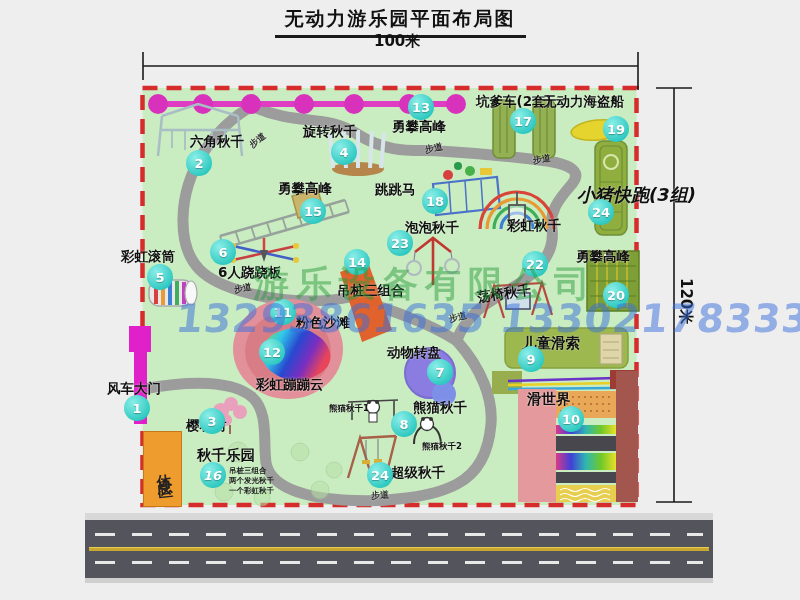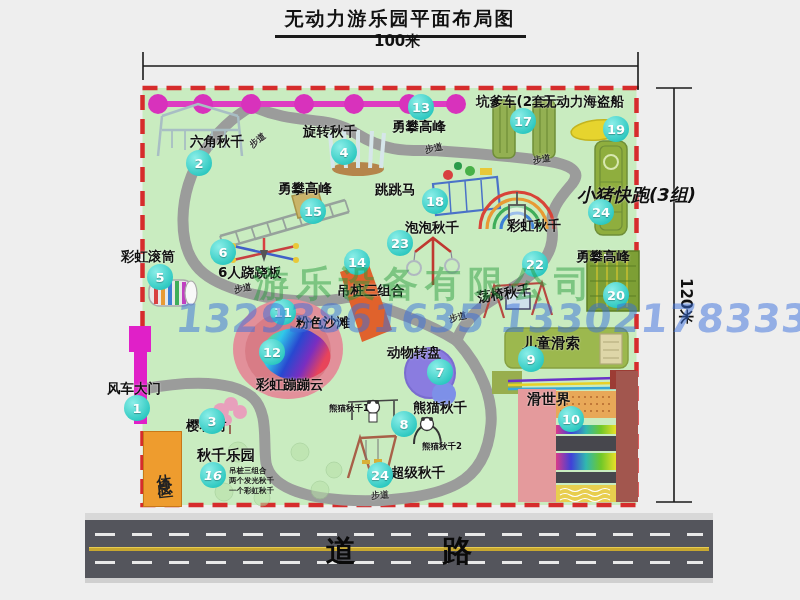--- a/index.html
+++ b/index.html
@@ -347,20 +347,19 @@
   <span class="badge" style="left:601px;top:212px;">24</span>
   <span class="badge" style="left:535px;top:264px;">22</span>
   <span class="badge" style="left:400px;top:243px;">23</span>
   <span class="badge" style="left:380px;top:475px;">24</span>
 
   <div id="road-strip-top"></div>
   <div id="road">
     <div class="road-dash" style="top:13px;"></div>
     <div id="road-yellow"></div>
     <div class="road-dash" style="top:41px;"></div>
-    <div id="road-label">道 路</div>
   </div>
   <div id="road-strip-bottom"></div>
 
   <div id="wm-company">游乐设备有限公司</div>
   <div id="wm-phone">13293861635 13302178333</div>
 
 </div>
 
 </body></html>

